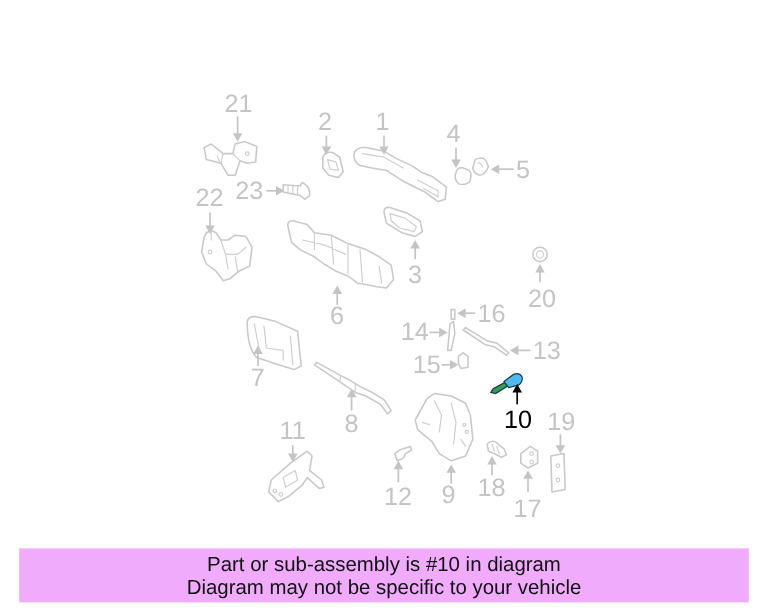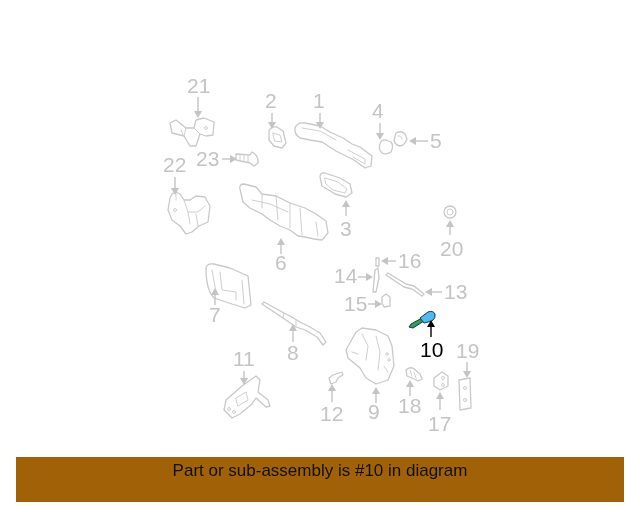--- a/index.html
+++ b/index.html
@@ -70,21 +70,21 @@
       fill: #2e9e58;
       stroke: #1a3a4a;
       stroke-width: 1;
     }
     #banner {
       position: absolute;
       left: 16px;
       top: 457px;
       width: 608px;
       height: 45px;
-      background: #a16207;
+      background: #f0abfc;
       text-align: center;
       color: #111111;
       font-size: 17px;
       line-height: 19px;
       padding-top: 4px;
       box-sizing: border-box;
     }
     #banner div {
       white-space: nowrap;
     }
@@ -322,13 +322,14 @@
   </g>
   <g>
     <line class="arrow-line" x1="332" y1="390" x2="332" y2="402"></line>
     <polygon class="arrow-head" points="328,391 336,391 332,384"></polygon>
     <text class="callout" x="320" y="421">12</text>
   </g>
 </svg>
 
 <div id="banner">
   <div>Part or sub-assembly is #10 in diagram</div>
+  <div>Diagram may not be specific to your vehicle</div>
 </div>
 
 </body></html>

